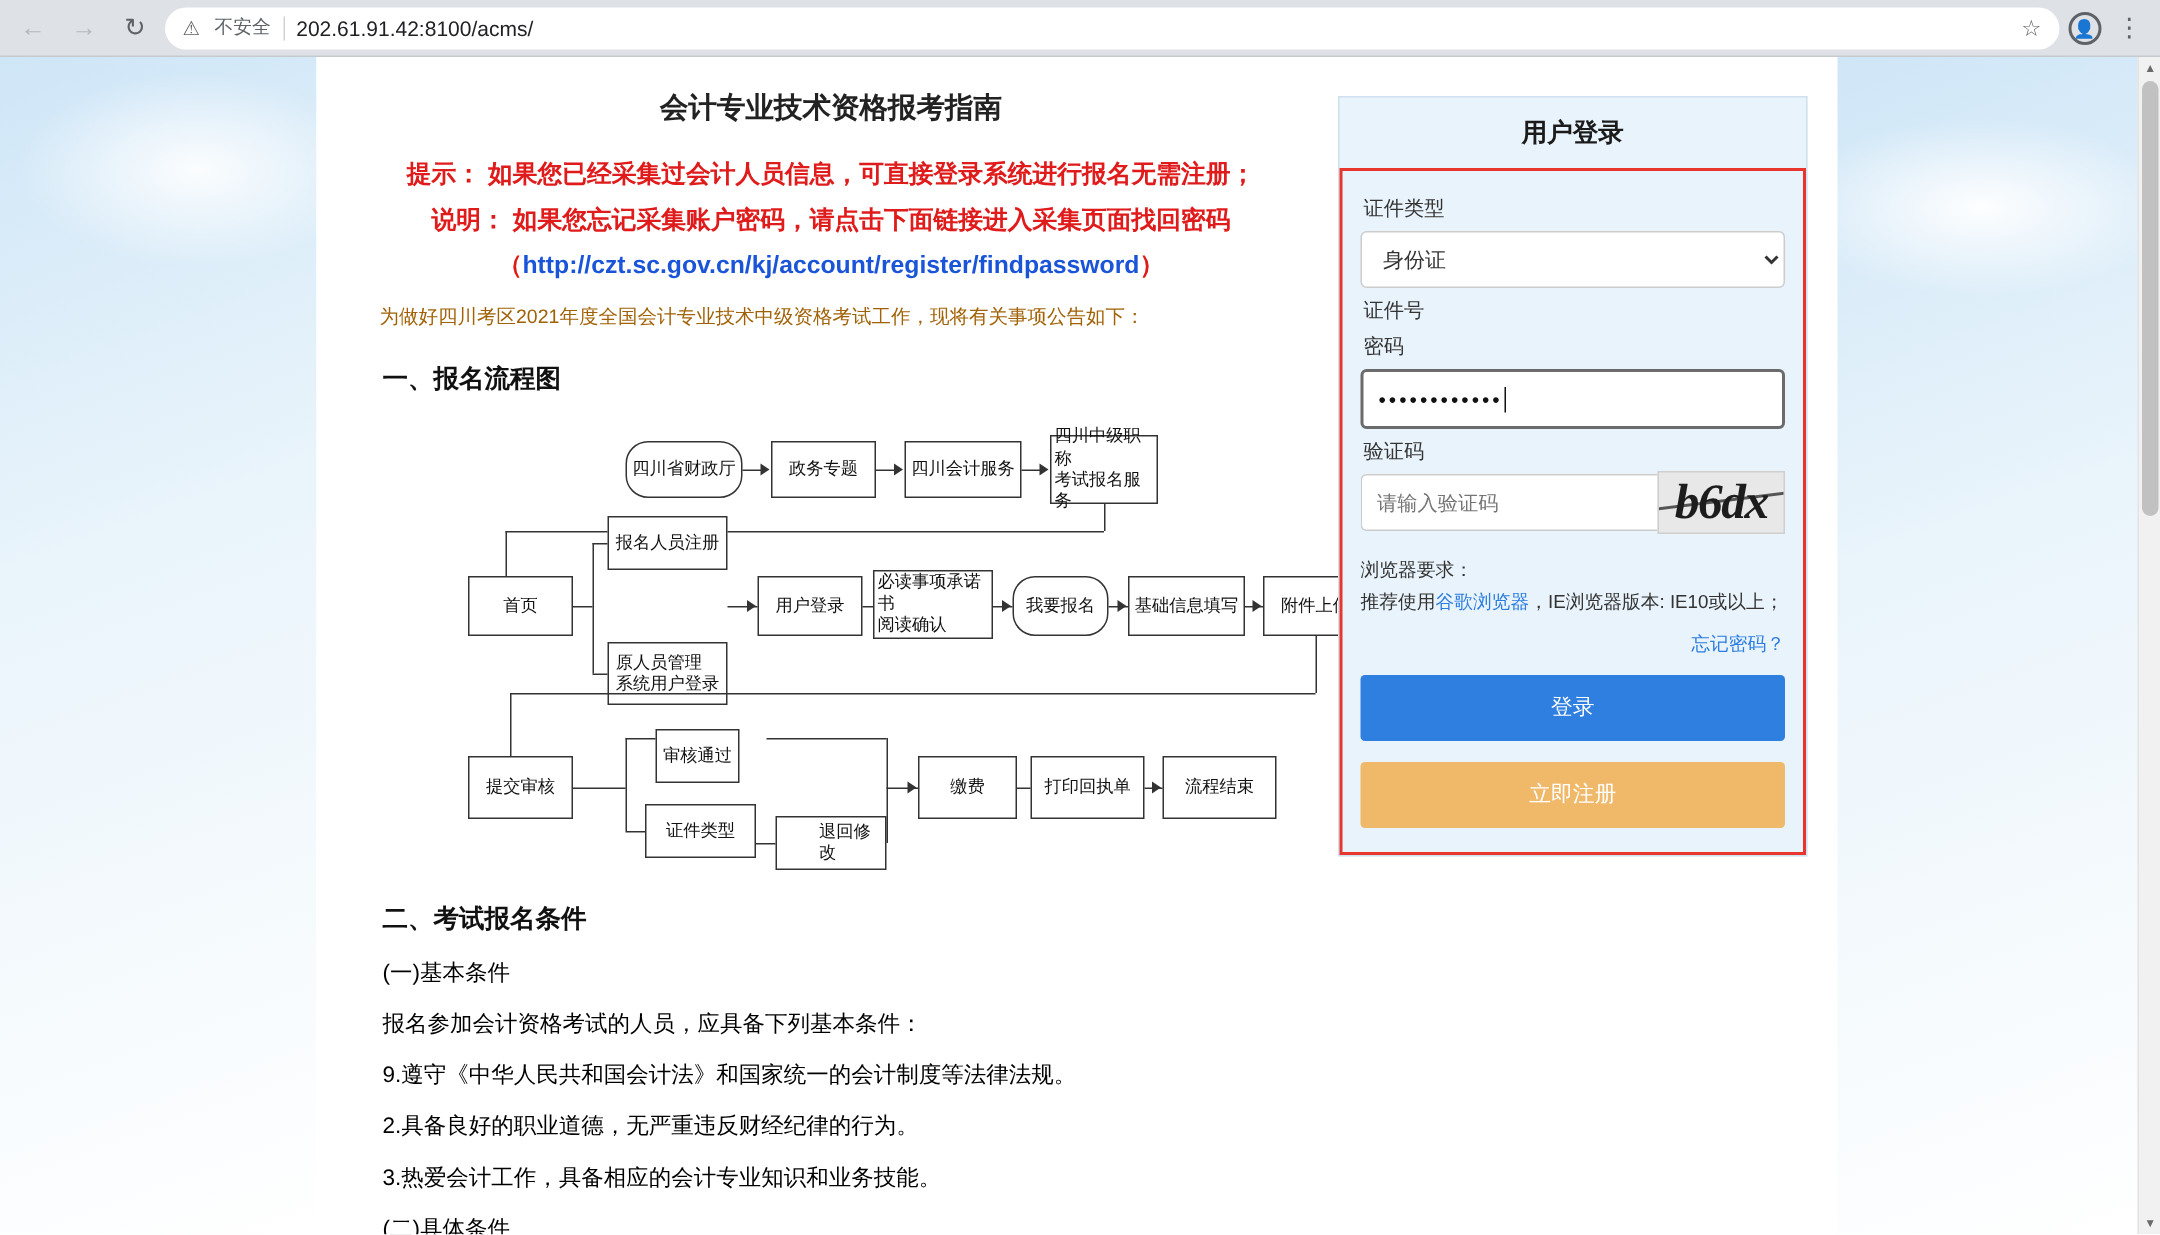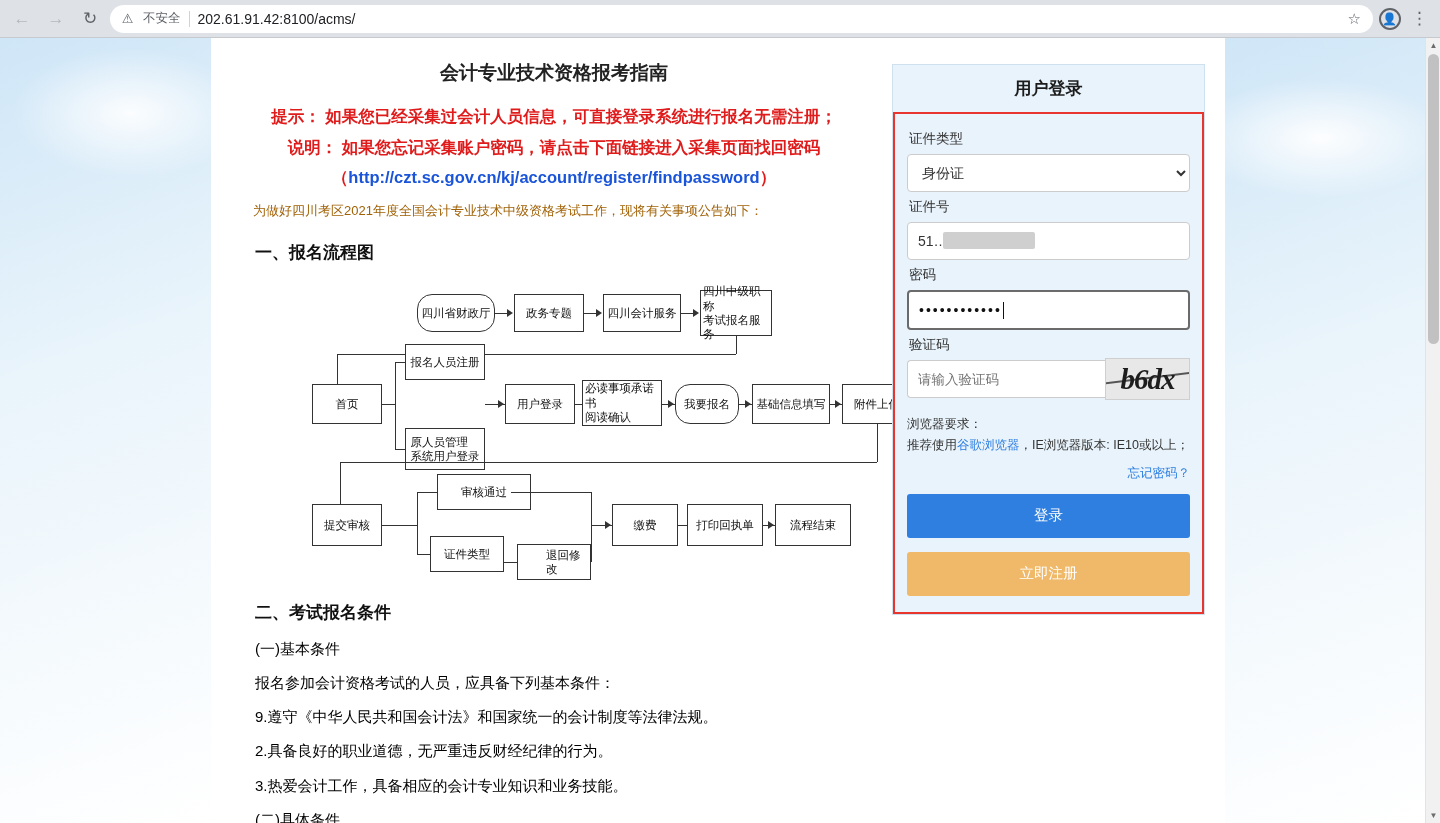--- a/index.html
+++ b/index.html
@@ -245,21 +245,21 @@
   }
   .captcha-img {
     width: 88px; height: 42px;
     background: #e8e8e8;
     border: 1px solid #cfcfcf;
     margin-top: -2px;
     display: flex; align-items: center; justify-content: center;
     font-family: "Liberation Serif", serif;
     font-weight: bold;
     font-style: italic;
-    font-size: 29px;
+    font-size: 33px;
     color: #1d1d1d;
     letter-spacing: -1px;
     overflow: hidden;
     position: relative;
   }
   .captcha-img span { position: relative; z-index: 2; }
   .captcha-img::before {
     content: "";
     position: absolute; left: -10%; top: 45%;
     width: 120%; height: 1.5px;
@@ -397,21 +397,21 @@
         <div class="ln lnh" style="left:512px; top:122px; width:13px;"></div>
         <div class="arrow" style="left:518px; top:118px;"></div>
         <div class="ln lnh" style="left:603px; top:122px; width:12px;"></div>
         <div class="arrow" style="left:608px; top:118px;"></div>
 
         <div class="ln lnv" style="left:650px; top:142px; height:38px;"></div>
         <div class="ln lnh" style="left:113px; top:180px; width:537px;"></div>
         <div class="ln lnv" style="left:113px; top:180px; height:42px;"></div>
 
         <div class="node" style="left:85px; top:222px; width:70px; height:42px;">提交审核</div>
-        <div class="node" style="left:210px; top:192px; width:94px; height:36px;">审核通过</div>
+        <div class="node" style="left:210px; top:204px; width:56px; height:36px;">审核通过</div>
         <div class="node" style="left:203px; top:254px; width:74px; height:36px;">证件类型</div>
         <div class="node" style="left:290px; top:262px; width:74px; height:36px;padding-left:28px;">退回修改</div>
         <div class="node" style="left:385px; top:222px; width:66px; height:42px;">缴费</div>
         <div class="node" style="left:460px; top:222px; width:76px; height:42px;">打印回执单</div>
         <div class="node" style="left:548px; top:222px; width:76px; height:42px;">流程结束</div>
 
         <div class="ln lnv" style="left:190px; top:210px; height:62px;"></div>
         <div class="ln lnh" style="left:155px; top:243px; width:35px;"></div>
         <div class="ln lnh" style="left:190px; top:210px; width:20px;"></div>
         <div class="ln lnh" style="left:190px; top:272px; width:13px;"></div>
@@ -437,24 +437,20 @@
     <div class="login-panel">
       <div class="login-title">用户登录</div>
       <div class="login-body">
 
         <div class="field-label">证件类型</div>
         <select class="input-ctl">
           <option>身份证</option>
         </select>
 
         <div class="field-label">证件号</div>
-        <div class="id-wrap">
-          <input class="input-ctl" value="51…" style="">
-          <div class="redact"></div>
-        </div>
 
         <div class="field-label">密码</div>
         <div class="pwd-box">
           <span>••••••••••••</span>
             <span class="caret"></span>
         </div>
 
         <div class="field-label">验证码</div>
         <div class="captcha-row">
           <input class="captcha-input" placeholder="请输入验证码" style="">

